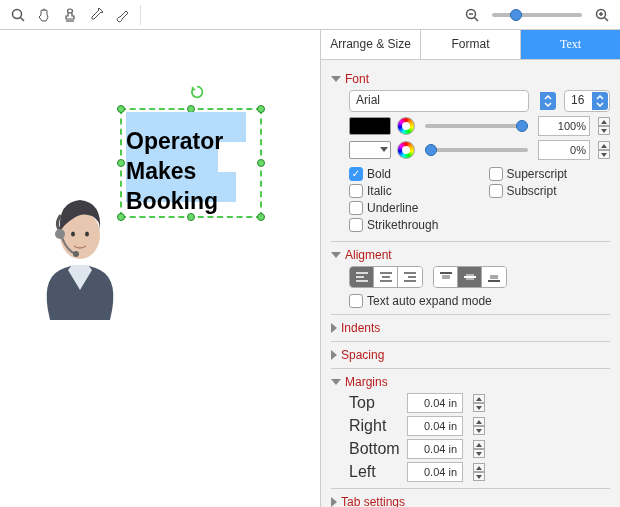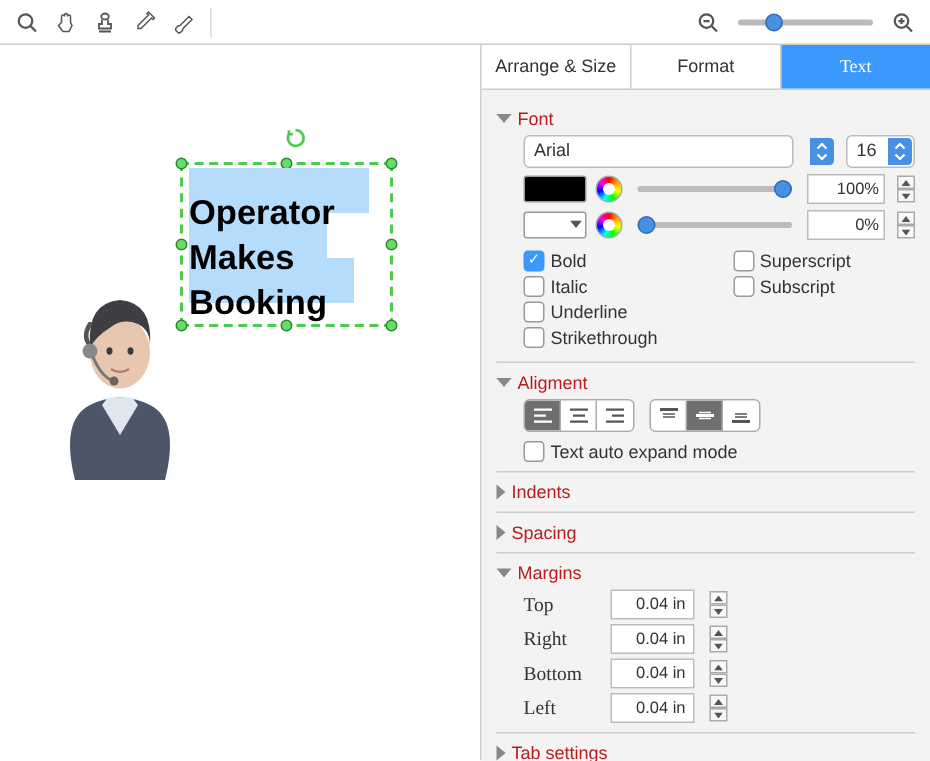--- a/index.html
+++ b/index.html
@@ -55,21 +55,21 @@
 .divider { height: 1px; background: #ccc; margin: 6px 0; }
 
 .align-btns { display: flex; gap: 10px; margin-left: 18px; }
 .align-grp { display: flex; border: 1px solid #aaa; border-radius: 4px; overflow: hidden; }
 .align-btn { width: 24px; height: 20px; display: flex; align-items: center; justify-content: center; background: #fff; border-right: 1px solid #aaa; cursor:pointer;}
 .align-btn:last-child { border-right: none; }
 .align-btn.active { background: #6f6f6f; }
 .align-btn.active svg line { stroke: #fff; }
 
 .margin-row { display: flex; align-items: center; margin: 3px 0 3px 18px; gap: 8px; }
-.margin-label { width: 50px; font-size: 13px; font-family: Liberation Serif, serif; }
+.margin-label { width: 50px; font-size: 16px; }
 .val-box { width: 56px; height: 20px; border: 1px solid #bbb; background: #fff; font-size: 11px; display: flex; align-items: center; padding-left: 16px; }
 
 .rotator { position: absolute; left: 190px; top: 55px; width: 14px; height: 14px; }
 .rotator svg { width: 14px; height: 14px; }
 
 .textbox { position: absolute; left:120px; top:78px; width:142px; height:110px; border: 2px dashed #4ecb4e; }
 .handle { position:absolute; width:8px; height:8px; border:1px solid #2a8a2a; background:#6ada6a; border-radius:50%; }
 .h-nw{left:-5px;top:-5px}.h-n{left:50%;top:-5px;transform:translateX(-50%)}.h-ne{right:-5px;top:-5px}
 .h-w{left:-5px;top:50%;transform:translateY(-50%)}.h-e{right:-5px;top:50%;transform:translateY(-50%)}
 .h-sw{left:-5px;bottom:-5px}.h-s{left:50%;bottom:-5px;transform:translateX(-50%)}.h-se{right:-5px;bottom:-5px}

